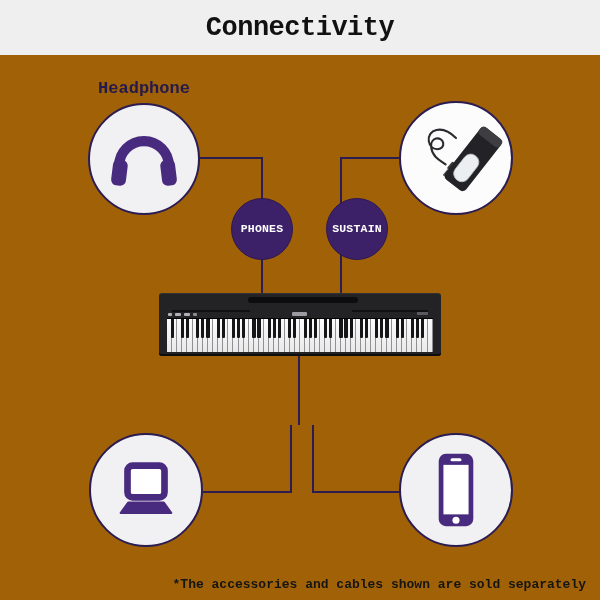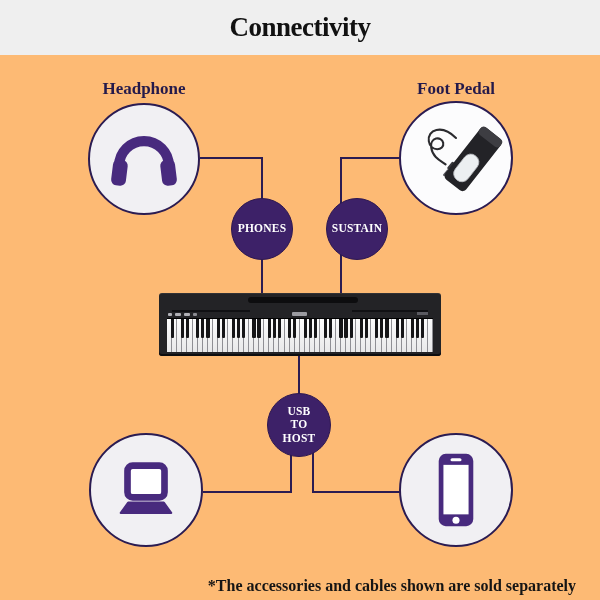--- a/index.html
+++ b/index.html
@@ -1,17 +1,17 @@
 <!DOCTYPE html>
 <html><head>
 <meta charset="utf-8">
 <style>
   html,body{margin:0;padding:0;background:#fff;}
-  .canvas{position:relative;width:600px;height:600px;background:#fdba74;overflow:hidden;
-          font-family:Liberation Serif, serif;}
+  .canvas{position:relative;width:600px;height:600px;background:#a16207;overflow:hidden;
+          font-family:Liberation Mono, monospace;}
 
   
   .header{position:absolute;left:0;top:0;width:600px;height:55px;background:#efefef;
           display:flex;align-items:center;justify-content:center;}
   .title{font-size:27px;font-weight:bold;color:#111;letter-spacing:-0.5px;}
 
   
   .lines{position:absolute;left:0;top:0;width:600px;height:600px;z-index:1;}
 
   
@@ -55,21 +55,21 @@
   .c3{left:25px;width:6px;}
   .c4{left:34px;width:4px;background:#8c8c92;}
   .logo{position:absolute;left:133px;top:19px;width:15px;height:4px;background:#9b9ba1;border-radius:1px;}
   .model{position:absolute;left:258px;top:19px;width:11px;height:3px;background:#5a5a61;}
   .keys{position:absolute;left:8px;top:25px;width:266px;height:34px;background:#fff;
         display:flex;border-top:1px solid #000;box-sizing:border-box;}
   .wk{flex:1 1 0;background:linear-gradient(#fbfbfb,#e9e9ea);border-right:1px solid #8f8f94;}
   .wk:last-child{border-right:none;}
   .bk{position:absolute;top:0;width:3.2px;height:58%;background:#151517;border-radius:0 0 1px 1px;}
 
-  .footnote{position:absolute;right:24px;top:577px;font-size:16px;font-weight:600;color:#151515;z-index:2;}
+  .footnote{position:absolute;right:14px;top:577px;font-size:13px;font-weight:600;color:#151515;z-index:2;}
 </style>
 </head>
 <body>
 
 <div class="canvas">
 
   <div class="header">
     <div class="title">Connectivity</div>
   </div>
 
@@ -77,21 +77,20 @@
     <g fill="none" stroke="#2b1c52" stroke-width="2">
       <path d="M200,158 H262 V296"></path>
       <path d="M400,158 H341 V296"></path>
       <path d="M299,355 V425"></path>
       <path d="M291,425 V492 H203"></path>
       <path d="M313,425 V492 H400"></path>
     </g>
   </svg>
 
   <div class="nlabel l-headphone">Headphone</div>
-  <div class="nlabel l-pedal">Foot Pedal</div>
 
   <div class="node n-headphone">
     <svg width="78" height="72" viewBox="0 0 100 90">
       <path d="M18,54 a32,32 0 0 1 64,0" fill="none" stroke="#482a7e" stroke-width="13"></path>
       <rect x="9" y="46" width="19" height="33" rx="7" fill="#482a7e" transform="rotate(7 18.5 62.5)"></rect>
       <rect x="72" y="46" width="19" height="33" rx="7" fill="#482a7e" transform="rotate(-7 81.5 62.5)"></rect>
     </svg>
   </div>
 
   <div class="node n-pedal white">
@@ -227,21 +226,16 @@
         <div class="bk" style="left: 254.169px;"></div>
       </div>
   </div>
 
   <div class="badge b-phones">
     <span>PHONES</span>
   </div>
   <div class="badge b-sustain">
     <span>SUSTAIN</span>
   </div>
-  <div class="badge b-usb">
-    <span>USB</span>
-    <span>TO</span>
-    <span>HOST</span>
-  </div>
 
   <div class="footnote">*The accessories and cables shown are sold separately</div>
 
 </div>
 
 </body></html>

